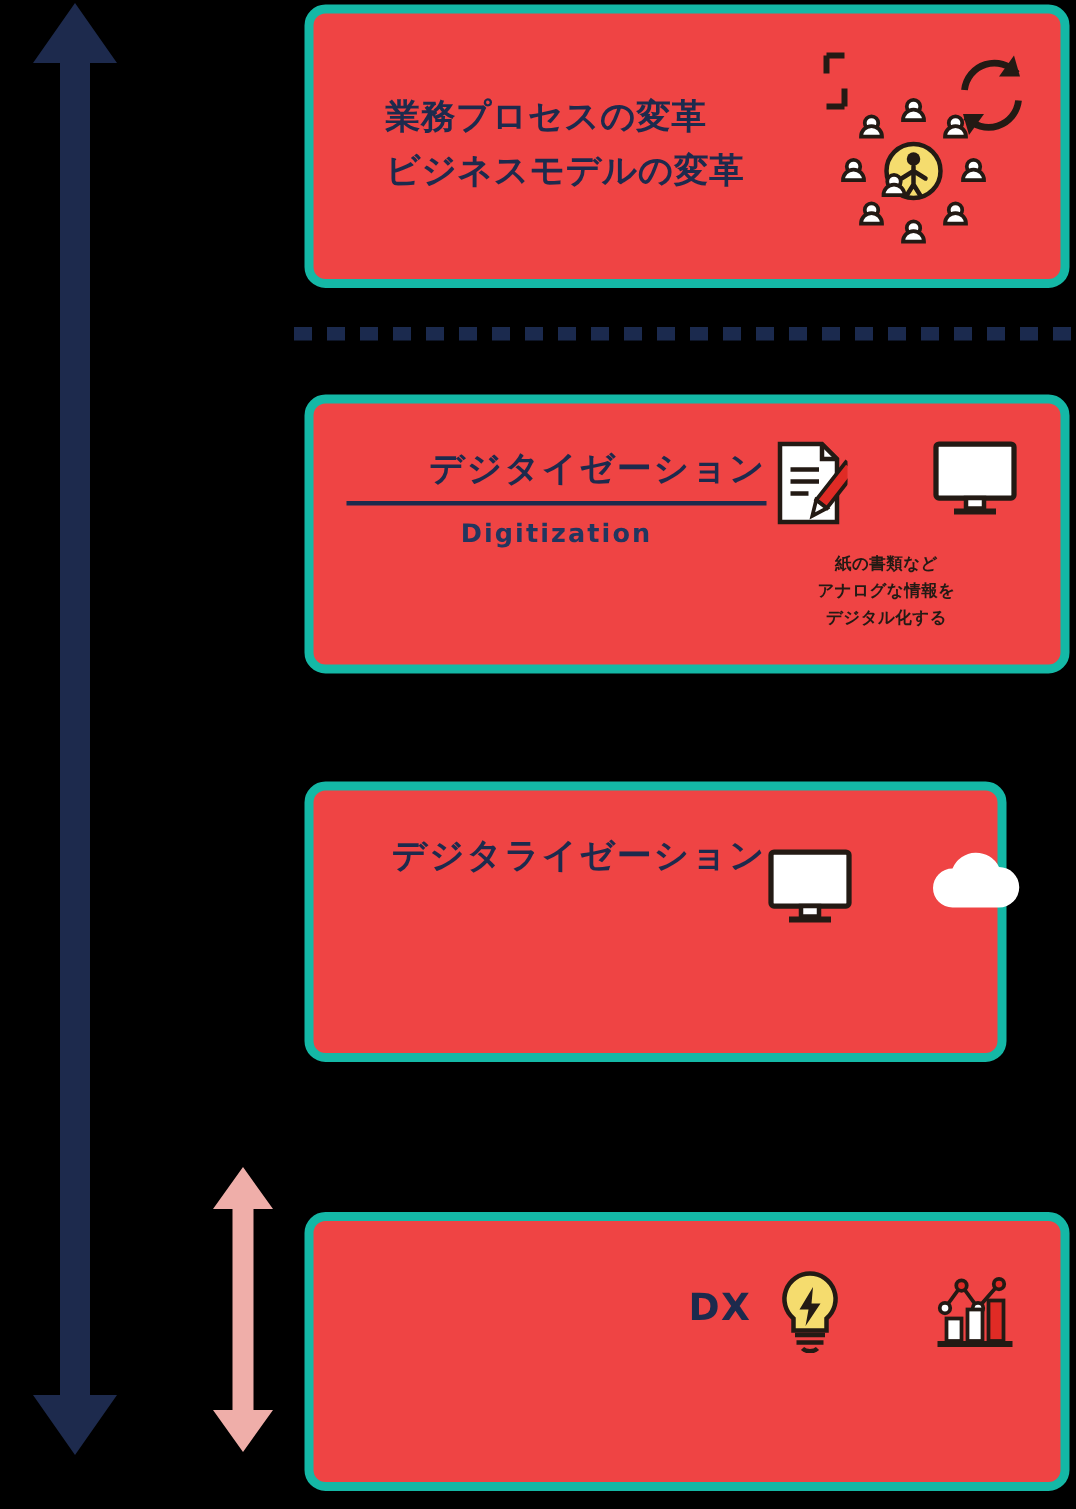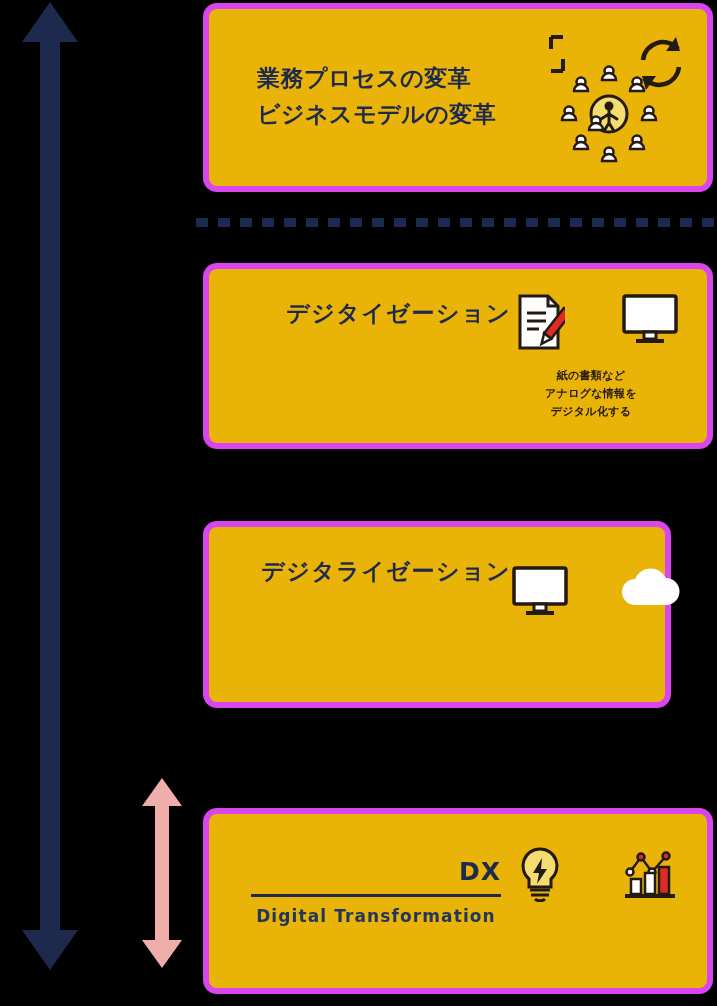--- a/index.html
+++ b/index.html
@@ -21,23 +21,23 @@
   }
   .arrow svg { display: block; }
 
   #arrow-main { left: 22px; top: 2px; }
   #arrow-dx   { left: 142px; top: 778px; }
 
   
   .stage-box {
     position: absolute;
     box-sizing: border-box;
-    border: 6px solid #d946ef;
+    border: 6px solid #14b8a6;
     border-radius: 14px;
-    background: #eab308;
+    background: #ef4444;
   }
   #stage-box-0 { left: 203px; top: 3px;   width: 510px; height: 189px; }
   #stage-box-1 { left: 203px; top: 263px; width: 510px; height: 186px; }
   #stage-box-2 { left: 203px; top: 521px; width: 468px; height: 187px; }
   #stage-box-3 { left: 203px; top: 788px; width: 510px; height: 186px; margin-top: 20px; }
 
   
   #divider {
     position: absolute;
     left: 196px;
@@ -206,20 +206,23 @@
           </g>
       </g>
     </svg>
   </div>
 </div>
 
 <div class="stage-box" id="stage-box-1">
 
   <div class="label-block" id="label-block-1">
     <div class="label-jp">デジタイゼーション</div>
+    <div class="label-en-wrap">
+      <div class="label-en">Digitization</div>
+    </div>
   </div>
 
   <div class="icon-row" id="icon-row-1">
     <div class="icon-cell">
       <svg width="50" height="58" viewBox="0 0 50 58" aria-hidden="true">
         <path d="M5 3 H33 L43 13 V55 H5 Z" fill="#ffffff" stroke="#231a14" stroke-width="3"></path>
         <path d="M33 3 V13 H43" fill="none" stroke="#231a14" stroke-width="3"></path>
         <path d="M12 20 H31 M12 28 H31 M12 36 H24" stroke="#231a14" stroke-width="3"></path>
         <g transform="rotate(38 36 38)">
           <rect x="32" y="12" width="9" height="32" fill="#e02b25" stroke="#231a14" stroke-width="2.5"></rect>
@@ -260,23 +263,20 @@
         <path d="M16 40 A13 13 0 0 1 16 14 A17 17 0 0 1 47 13 A12 12 0 0 1 47 40 Z" fill="#ffffff"></path>
       </svg>
     </div>
   </div>
 </div>
 
 <div class="stage-box" id="stage-box-3">
 
   <div class="label-block" id="label-block-3">
     <div class="label-jp">DX</div>
-    <div class="label-en-wrap">
-      <div class="label-en">Digital Transformation</div>
-    </div>
   </div>
 
   <div class="icon-row" id="icon-row-3">
     <div class="icon-cell">
       <svg width="44" height="56" viewBox="0 0 44 56" aria-hidden="true">
         <path d="M22 3 A17 17 0 0 1 33 33 L33 41 L11 41 L11 33 A17 17 0 0 1 22 3 Z" fill="#f5dc6e" stroke="#231a14" stroke-width="3"></path>
         <path d="M24 12 L15 27 L21 27 L19 38 L29 23 L23 23 Z" fill="#231a14"></path>
         <path d="M12 44 H32 M13 49 H31" stroke="#231a14" stroke-width="3" fill="none"></path>
         <path d="M17 53 A6 4 0 0 0 27 53" stroke="#231a14" stroke-width="3" fill="none"></path>
       </svg>

